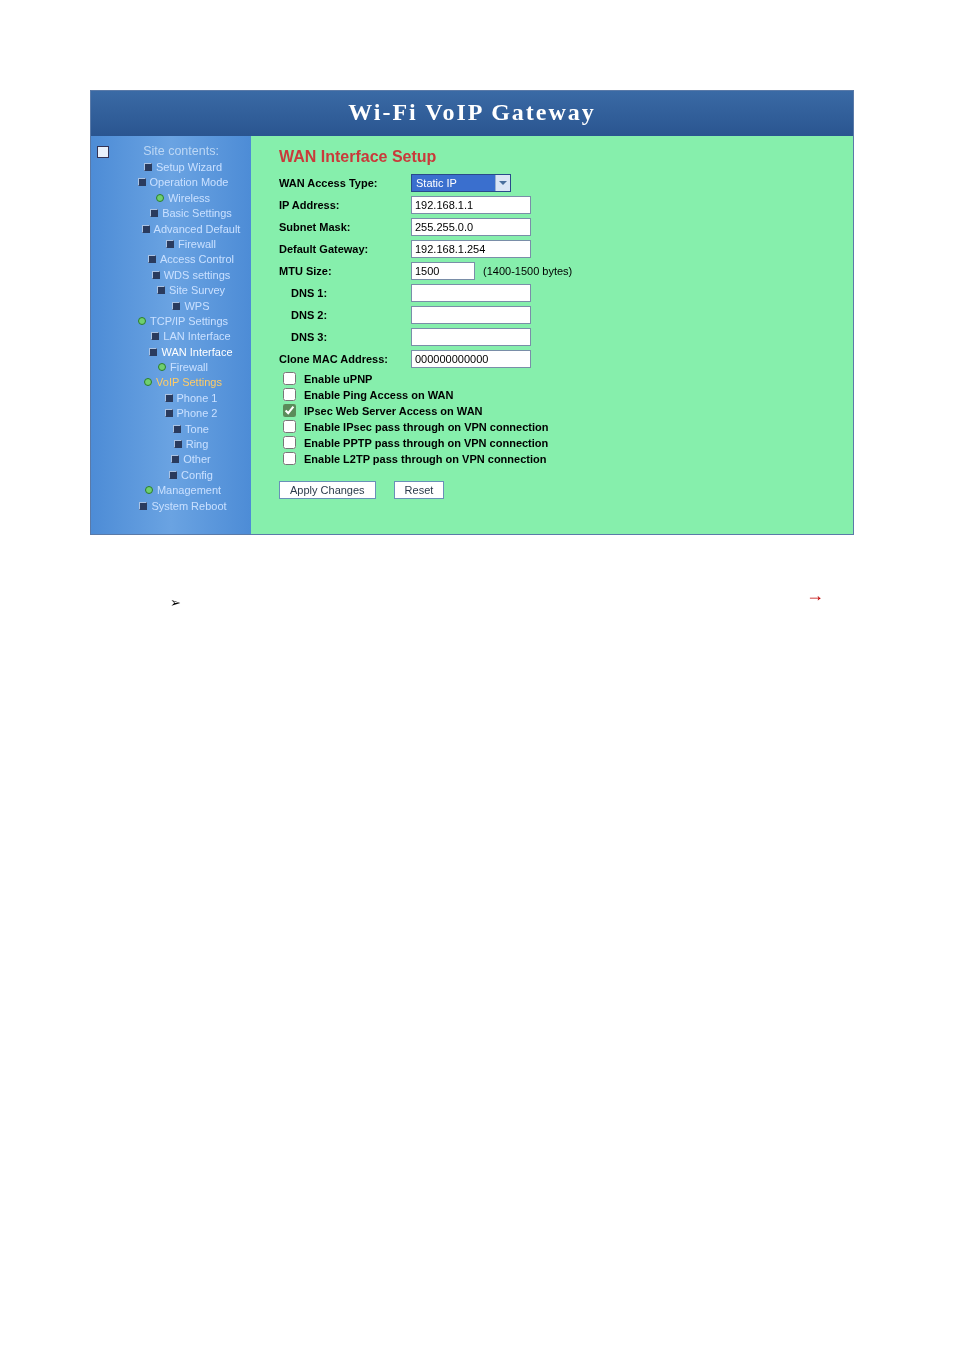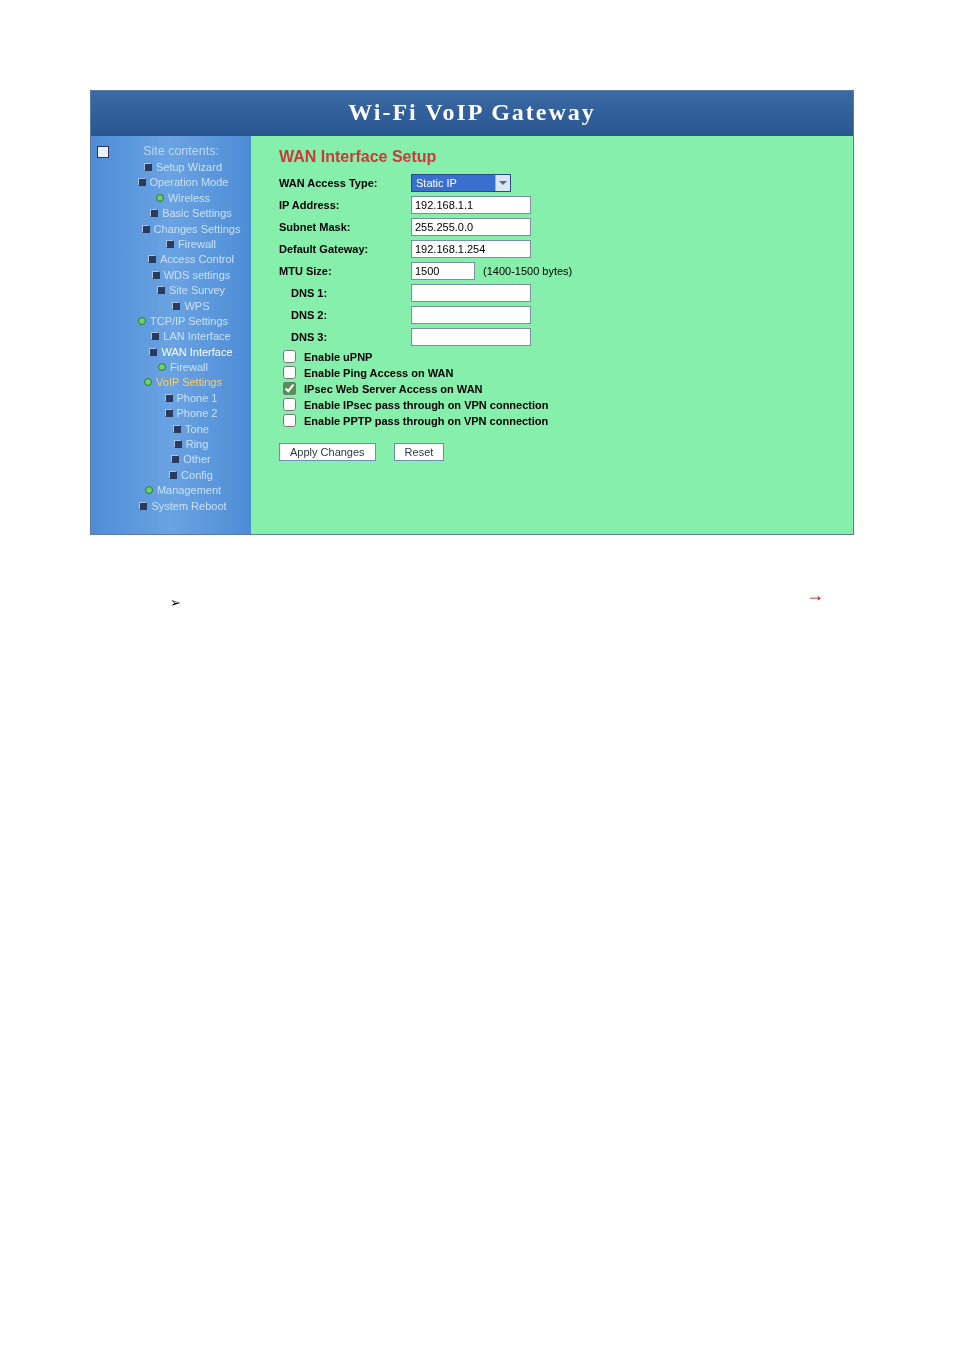--- a/index.html
+++ b/index.html
@@ -165,21 +165,21 @@
   <div class="app-frame">
     <div class="app-header">Wi-Fi  VoIP  Gateway</div>
     <div class="app-body">
       <div class="sidebar">
         <div class="sidebar-title">Site contents:</div>
         <ul class="tree" id="tree">
             <li class="lvl1"><span class="bullet-page"></span><span class="side-link">Setup Wizard</span></li>
             <li class="lvl1"><span class="bullet-page"></span><span class="side-link">Operation Mode</span></li>
             <li class="lvl1"><span class="bullet-folder"></span><span class="side-link">Wireless</span></li>
             <li class="lvl2"><span class="bullet-page"></span><span class="side-link">Basic Settings</span></li>
-            <li class="lvl2"><span class="bullet-page"></span><span class="side-link">Changes Settings</span></li>
+            <li class="lvl2"><span class="bullet-page"></span><span class="side-link">Advanced Default</span></li>
             <li class="lvl2"><span class="bullet-page"></span><span class="side-link">Firewall</span></li>
             <li class="lvl2"><span class="bullet-page"></span><span class="side-link">Access Control</span></li>
             <li class="lvl2"><span class="bullet-page"></span><span class="side-link">WDS settings</span></li>
             <li class="lvl2"><span class="bullet-page"></span><span class="side-link">Site Survey</span></li>
             <li class="lvl2"><span class="bullet-page"></span><span class="side-link">WPS</span></li>
             <li class="lvl1"><span class="bullet-folder"></span><span class="side-link">TCP/IP Settings</span></li>
             <li class="lvl2"><span class="bullet-page"></span><span class="side-link">LAN Interface</span></li>
             <li class="lvl2"><span class="bullet-page"></span><span class="side-link active">WAN Interface</span></li>
             <li class="lvl1"><span class="bullet-folder"></span><span class="side-link">Firewall</span></li>
             <li class="lvl1"><span class="bullet-folder"></span><span class="side-link orange">VoIP Settings</span></li>
@@ -233,20 +233,24 @@
         </div>
         <div class="form-row">
           <div class="form-label indent">DNS 2:</div>
           <input class="text-input" value="" style="">
         </div>
         <div class="form-row">
           <div class="form-label indent">DNS 3:</div>
           <input class="text-input" value="" style="">
         </div>
 
+        <div class="form-row">
+          <div class="form-label" style="width:132px">Clone MAC Address:</div>
+          <input class="text-input" value="000000000000" style="">
+        </div>
 
         <div id="cb-container">
             <div class="cb-row">
               <input type="checkbox" style="">
               <label>Enable uPNP</label>
             </div>
             <div class="cb-row">
               <input type="checkbox" style="">
               <label>Enable Ping Access on WAN</label>
             </div>
@@ -254,20 +258,24 @@
               <input type="checkbox" checked="" style="">
               <label>IPsec Web Server Access on WAN</label>
             </div>
             <div class="cb-row">
               <input type="checkbox" style="">
               <label>Enable IPsec pass through on VPN connection</label>
             </div>
             <div class="cb-row">
               <input type="checkbox" style="">
               <label>Enable PPTP pass through on VPN connection</label>
+            </div>
+            <div class="cb-row">
+              <input type="checkbox" style="">
+              <label>Enable L2TP pass through on VPN connection</label>
             </div>
           </div>
 
         <div class="btn-row">
           <button class="btn">Apply Changes</button>
           <button class="btn">Reset</button>
         </div>
       </div>
     </div>
   </div>

